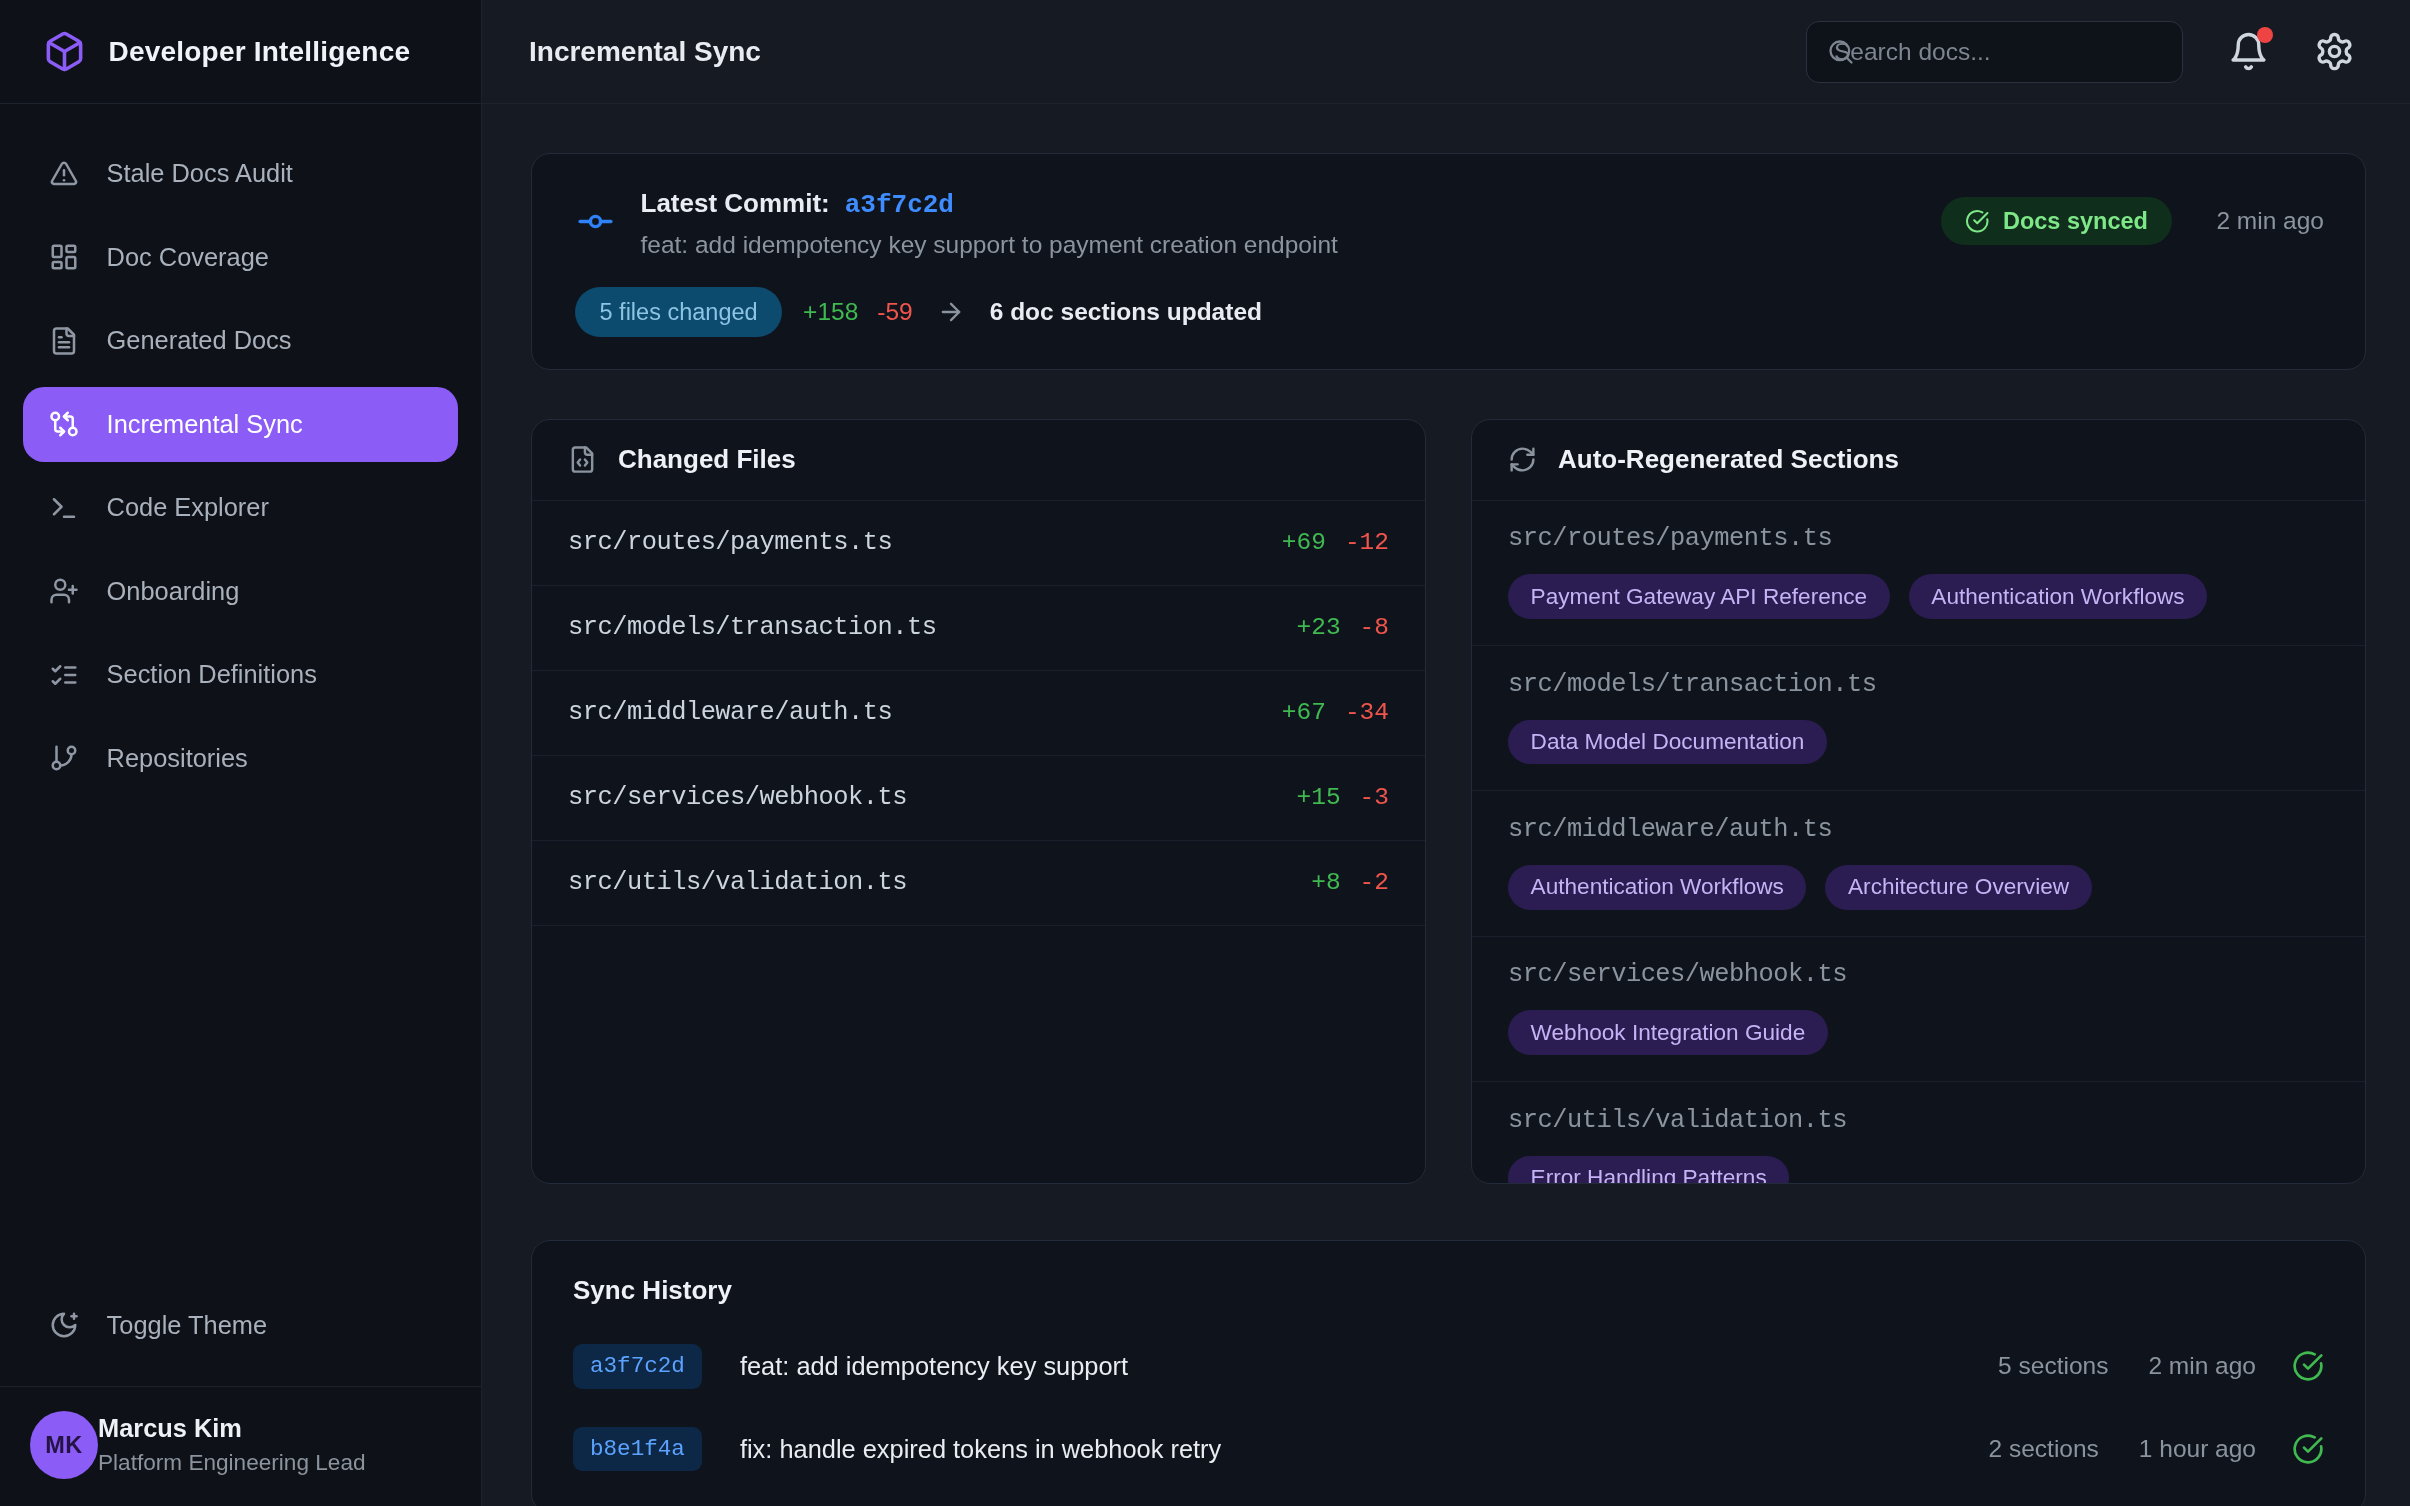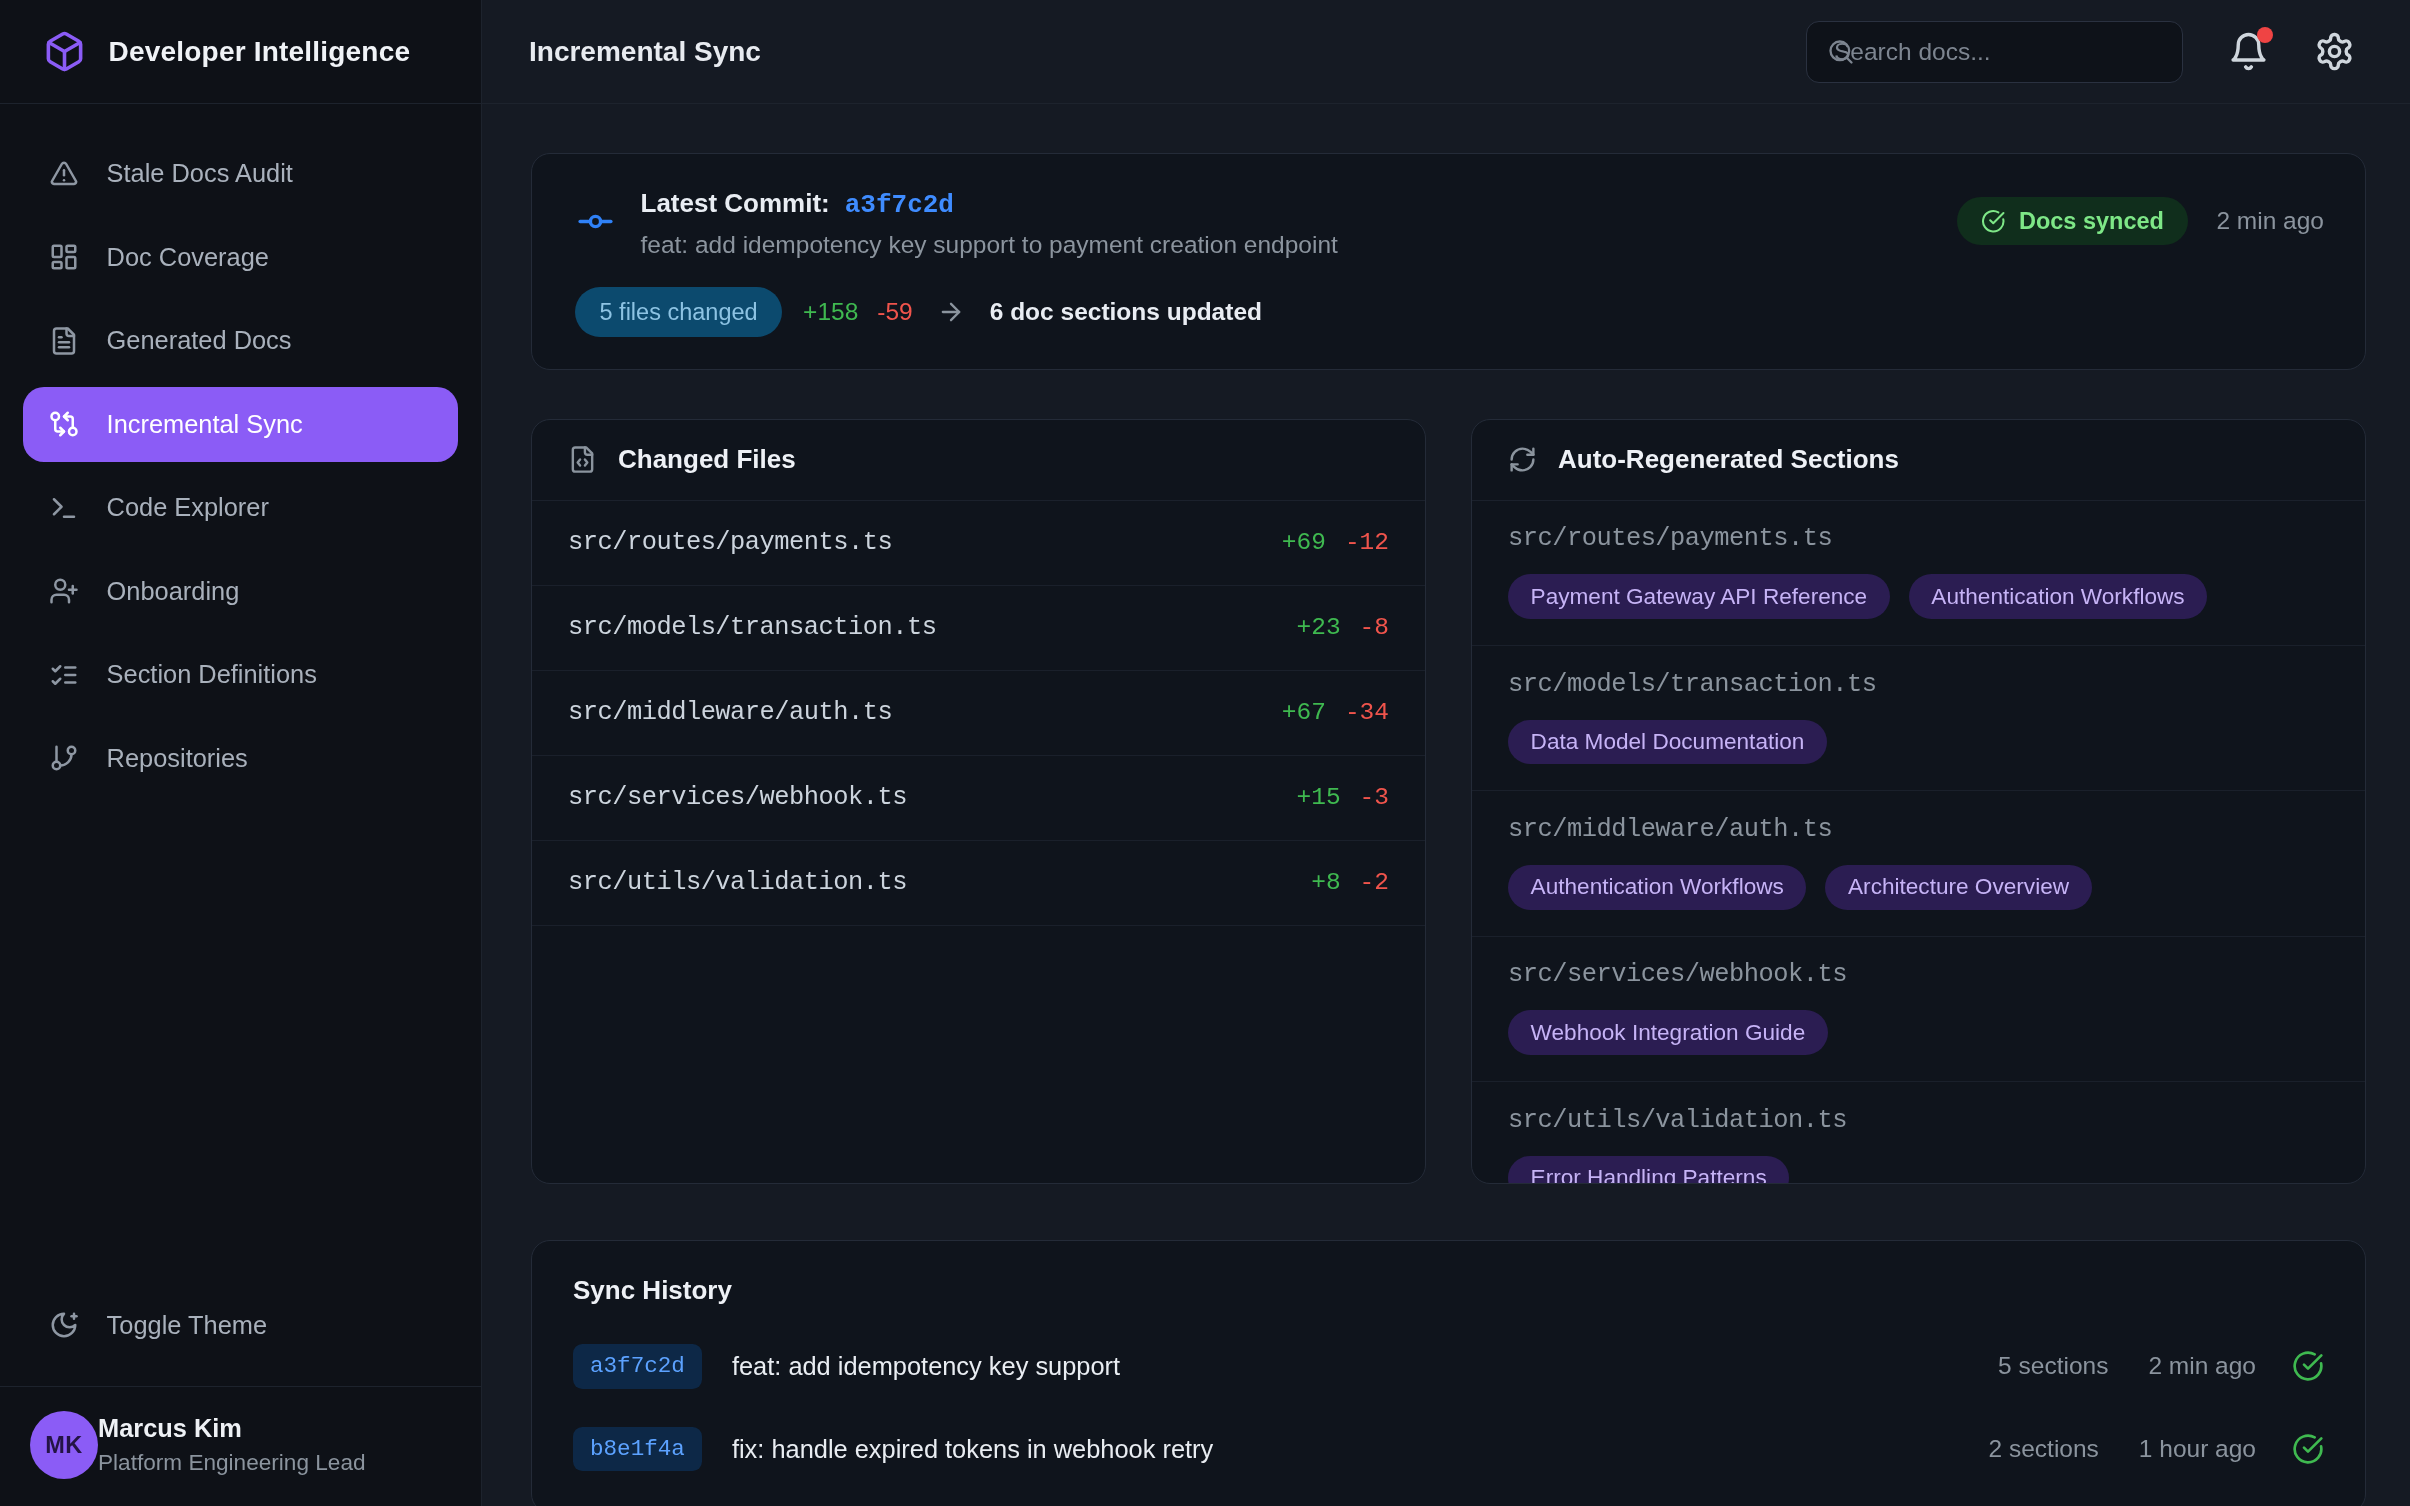--- a/index.html
+++ b/index.html
@@ -81,21 +81,21 @@
 
   
   .commit-card { padding:34px 41px 32px 43px; }
   .cc-top { display:flex; align-items:flex-start; }
   .commit-icon { width:41px; height:41px; color:#2f81f7; display:inline-flex; flex-shrink:0; margin-top:13px; }
   .cc-texts { margin-left:24.5px; }
   .cc-title-line { display:flex; align-items:baseline; gap:15px; }
   .cc-title { font-size:26px; font-weight:700; color:#e9edf3; }
   .cc-hash { font-size:26px; font-weight:700; color:#3f8cff; }
   .cc-msg { margin-top:11.3px; font-size:24.5px; color:#8b949e; }
-  .cc-right { margin-left:auto; display:flex; align-items:center; gap:28px; margin-top:9.4px; }
+  .cc-right { margin-left:auto; display:flex; align-items:center; gap:44px; margin-top:9.4px; }
   .synced-pill {
     display:flex; align-items:center; gap:13px; background:#102e1c; color:#7ee787;
     border-radius:941px; padding:10.4px 24.5px; font-size:23.5px; font-weight:600;
   }
   .synced-pill .icon { width:24.5px; height:24.5px; display:inline-flex; }
   .cc-time { font-size:24.5px; color:#8b949e; }
   .cc-meta { margin-top:28px; display:flex; align-items:center; }
   .files-badge {
     background:#0c4a6e; color:#8dc3e3; font-size:23.5px; padding:11.3px 24.5px; border-radius:941px;
   }
@@ -130,21 +130,21 @@
     border-radius:941px; cursor:pointer;
   }
 
   
   .sync-card { margin-top:56px; padding:34px 41px 41px; }
   .sync-title { font-size:26px; font-weight:700; color:#eef1f6; }
   .sync-row { display:flex; align-items:center; margin-top:38px; cursor:pointer; }
   .hash-pill {
     background:#0d2847; color:#5ca2ff; font-size:22.6px; padding:9.4px 17px; border-radius:9.4px;
   }
-  .sync-msg { margin-left:30px; font-size:25.4px; color:#e9edf2; }
+  .sync-msg { margin-left:38px; font-size:25.4px; color:#e9edf2; }
   .sync-right { margin-left:auto; display:flex; align-items:center; }
   .sync-sections { font-size:24.5px; color:#8b949e; }
   .sync-time { font-size:24.5px; color:#8b949e; margin-left:40px; }
   .sync-check { width:32px; height:32px; color:#3fb950; display:inline-flex; margin-left:36px; }
 
   .icon svg, .iconbtn svg { width:100%; height:100%; }
 </style>
 </head>
 <body>
 

